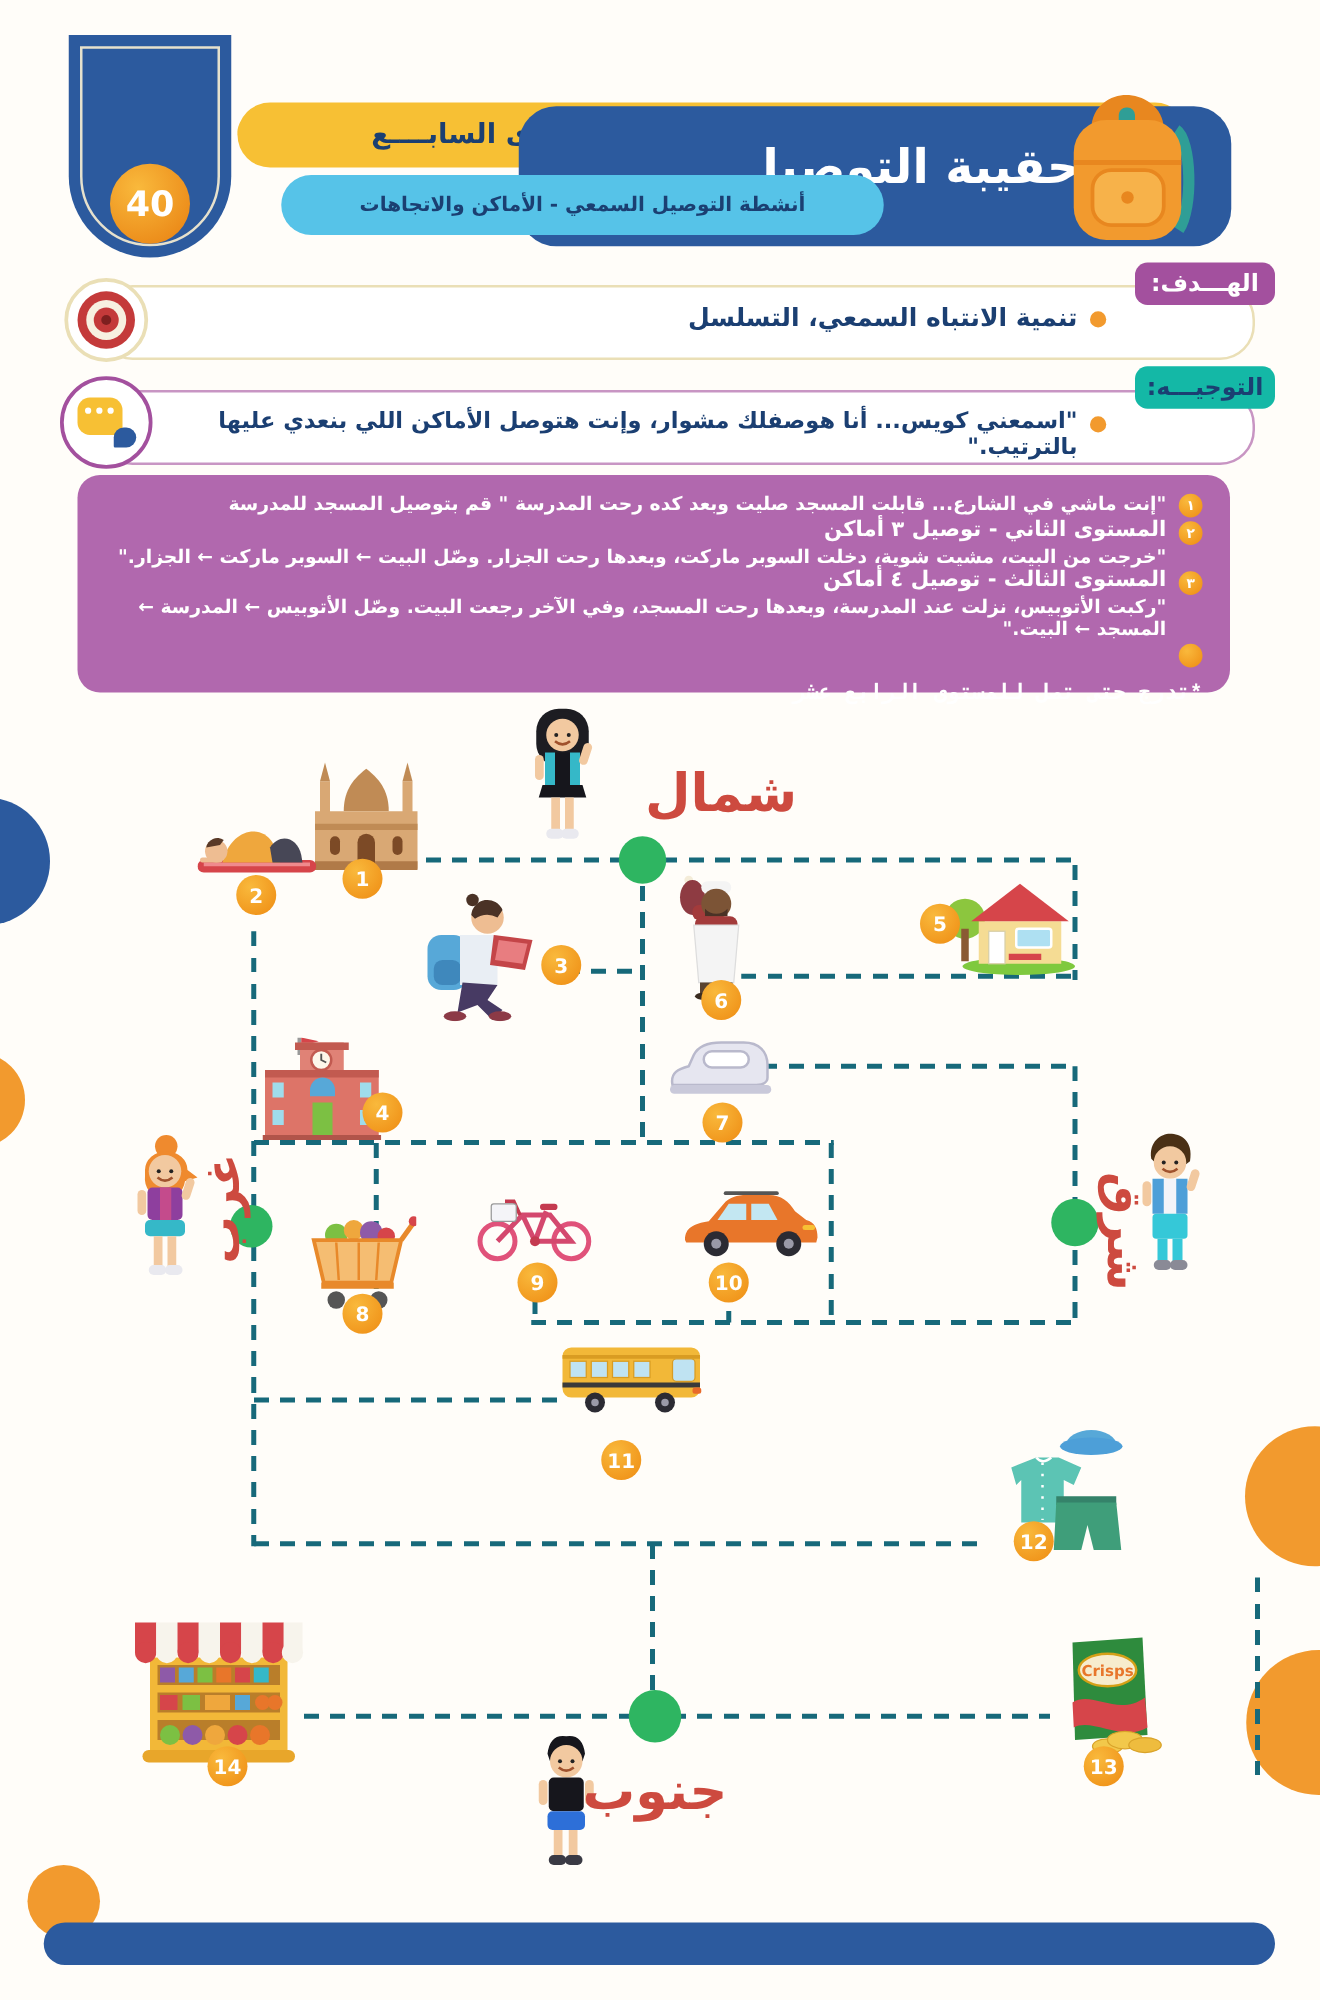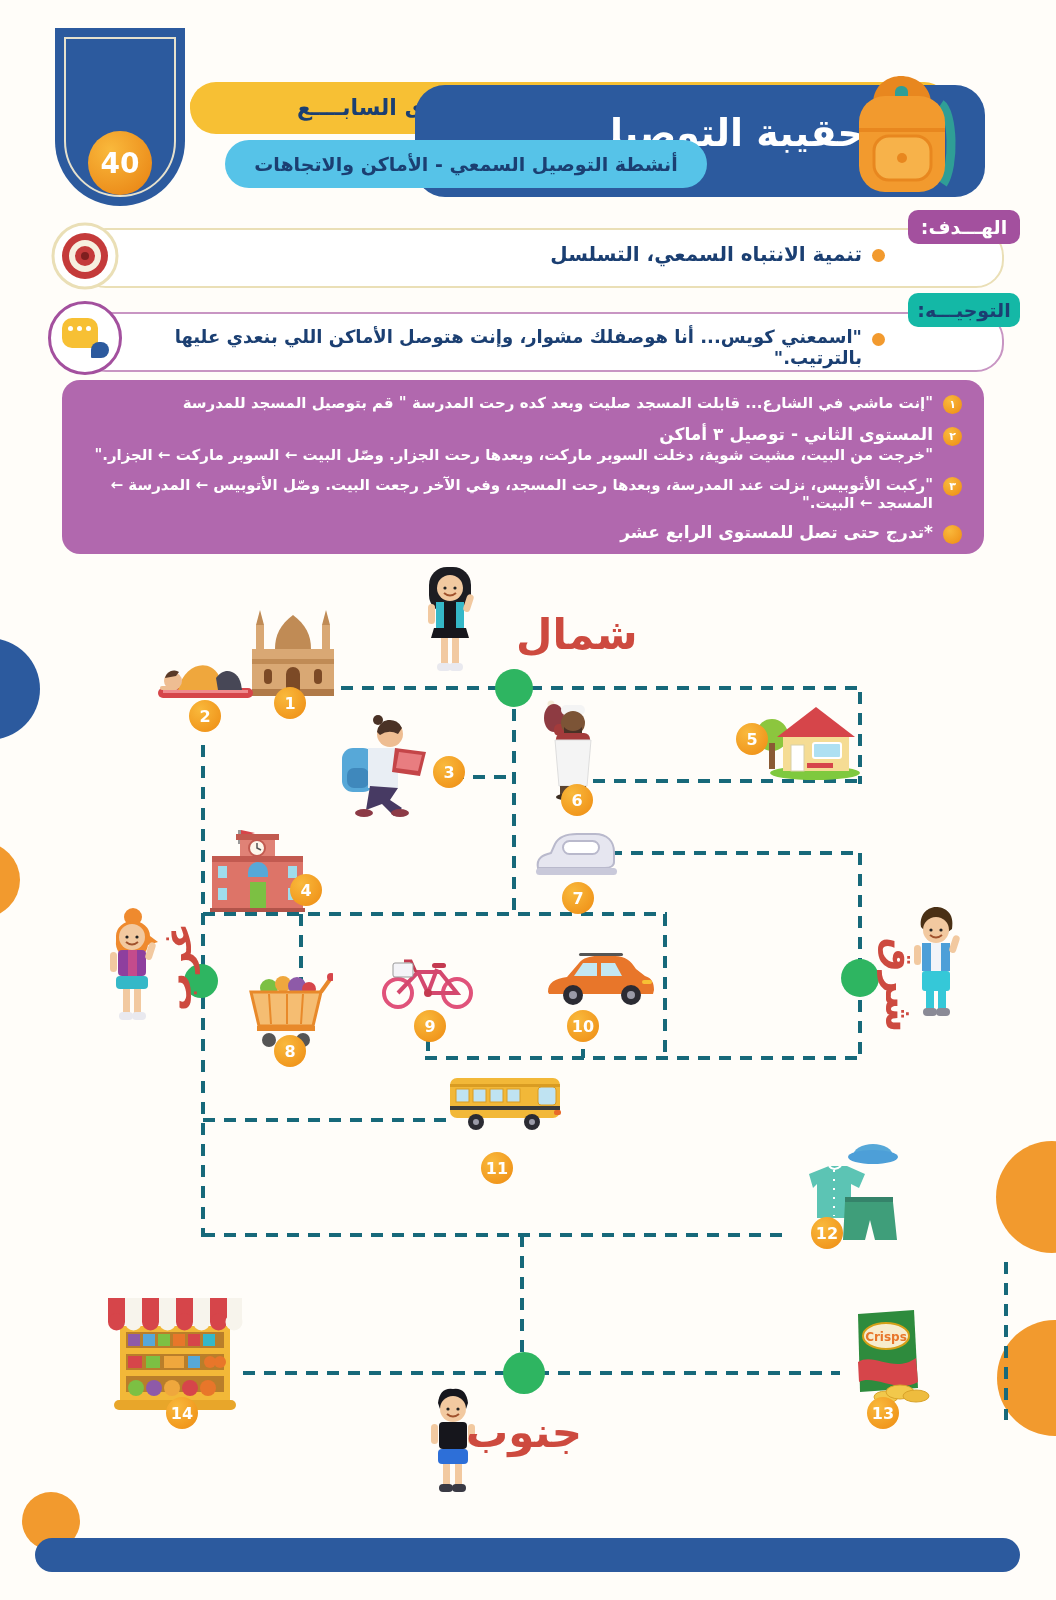--- a/index.html
+++ b/index.html
@@ -46,21 +46,21 @@
 
 <div class="abs pill" style="left:190px;top:82px;width:760px;height:52px;background:#f7c034;z-index:1;">
   <span class="abs navy" style="left:40px;top:0;width:360px;line-height:52px;text-align:center;font-weight:bold;font-size:22px;direction:rtl;">المستـــوى السابــــع</span>
 </div>
 
 <div class="abs" style="left:415px;top:85px;width:570px;height:112px;background:#2c5a9e;border-radius:30px;z-index:2;">
   <span class="abs" style="right:120px;top:26px;color:#fff;font-weight:bold;font-size:38px;direction:rtl;white-space:nowrap;">حقيبة التوصيل</span>
 </div>
 
 <div class="abs" style="left:225px;top:140px;width:482px;height:48px;background:#56c3e8;border-radius:24px;z-index:3;">
-  <span class="abs navy" style="left:0;top:0;width:100%;line-height:48px;text-align:center;font-weight:bold;font-size:19px;direction:rtl;">أنشطة التوصيل السمعي - الأماكن والاتجاهات</span>
+  <span class="abs navy" style="left:0;top:0;width:100%;line-height:48px;text-align:center;font-weight:bold;font-size:16px;direction:rtl;">أنشطة التوصيل السمعي - الأماكن والاتجاهات</span>
 </div>
 
 <svg class="abs" style="left:843px;top:68px;z-index:5;" width="118" height="132" viewBox="0 0 118 132">
   <path d="M98 36 c12 8 14 62 2 80" stroke="#2f9e96" stroke-width="9" fill="none"></path>
   <path d="M30 36 C30 16 46 8 58 8 C70 8 88 16 88 36 Z" fill="#e8871f"></path>
   <rect x="52" y="18" width="13" height="16" rx="6" fill="#2f9e96"></rect>
   <rect x="16" y="28" width="86" height="96" rx="26" fill="#f29a2e"></rect>
   <path d="M16 62 h86" stroke="#e8871f" stroke-width="4"></path>
   <rect x="31" y="68" width="57" height="44" rx="15" fill="#f7b24a" stroke="#e8871f" stroke-width="3"></rect>
   <circle cx="59" cy="90" r="5" fill="#e8871f"></circle>
@@ -107,24 +107,25 @@
   <div class="panelrow" style="flex-direction:row;">
     <div class="lvnum">٢</div>
     <div>
       <div class="lvtitle">المستوى الثاني - توصيل ٣ أماكن</div>
       <div class="lvtext">"خرجت من البيت، مشيت شوية، دخلت السوبر ماركت، وبعدها رحت الجزار. وصّل البيت ← السوبر ماركت ← الجزار."</div>
     </div>
   </div>
   <div class="panelrow" style="flex-direction:row;">
     <div class="lvnum">٣</div>
     <div>
+      <div class="lvtitle">المستوى الثالث - توصيل ٤ أماكن</div>
       <div class="lvtext">"ركبت الأتوبيس، نزلت عند المدرسة، وبعدها رحت المسجد، وفي الآخر رجعت البيت. وصّل الأتوبيس ← المدرسة ← المسجد ← البيت."</div>
     </div>
   </div>
-  <div class="panelrow" style="flex-direction:row;">
+  <div class="panelrow" style="flex-direction:column;font-family:Liberation Mono, monospace;">
     <div class="lvnum"></div>
     <div class="lvtitle">*تدرج حتى تصل للمستوى الرابع عشر</div>
   </div>
 </div>
 
 <div class="hdash" style="left:320px;top:686px;width:542px;"></div>
 <div class="vdash" style="left:512px;top:688px;height:228px;"></div>
 <div class="hdash" style="left:452px;top:775px;width:62px;"></div>
 <div class="vdash" style="left:858px;top:692px;height:92px;"></div>
 <div class="hdash" style="left:593px;top:779px;width:267px;"></div>

